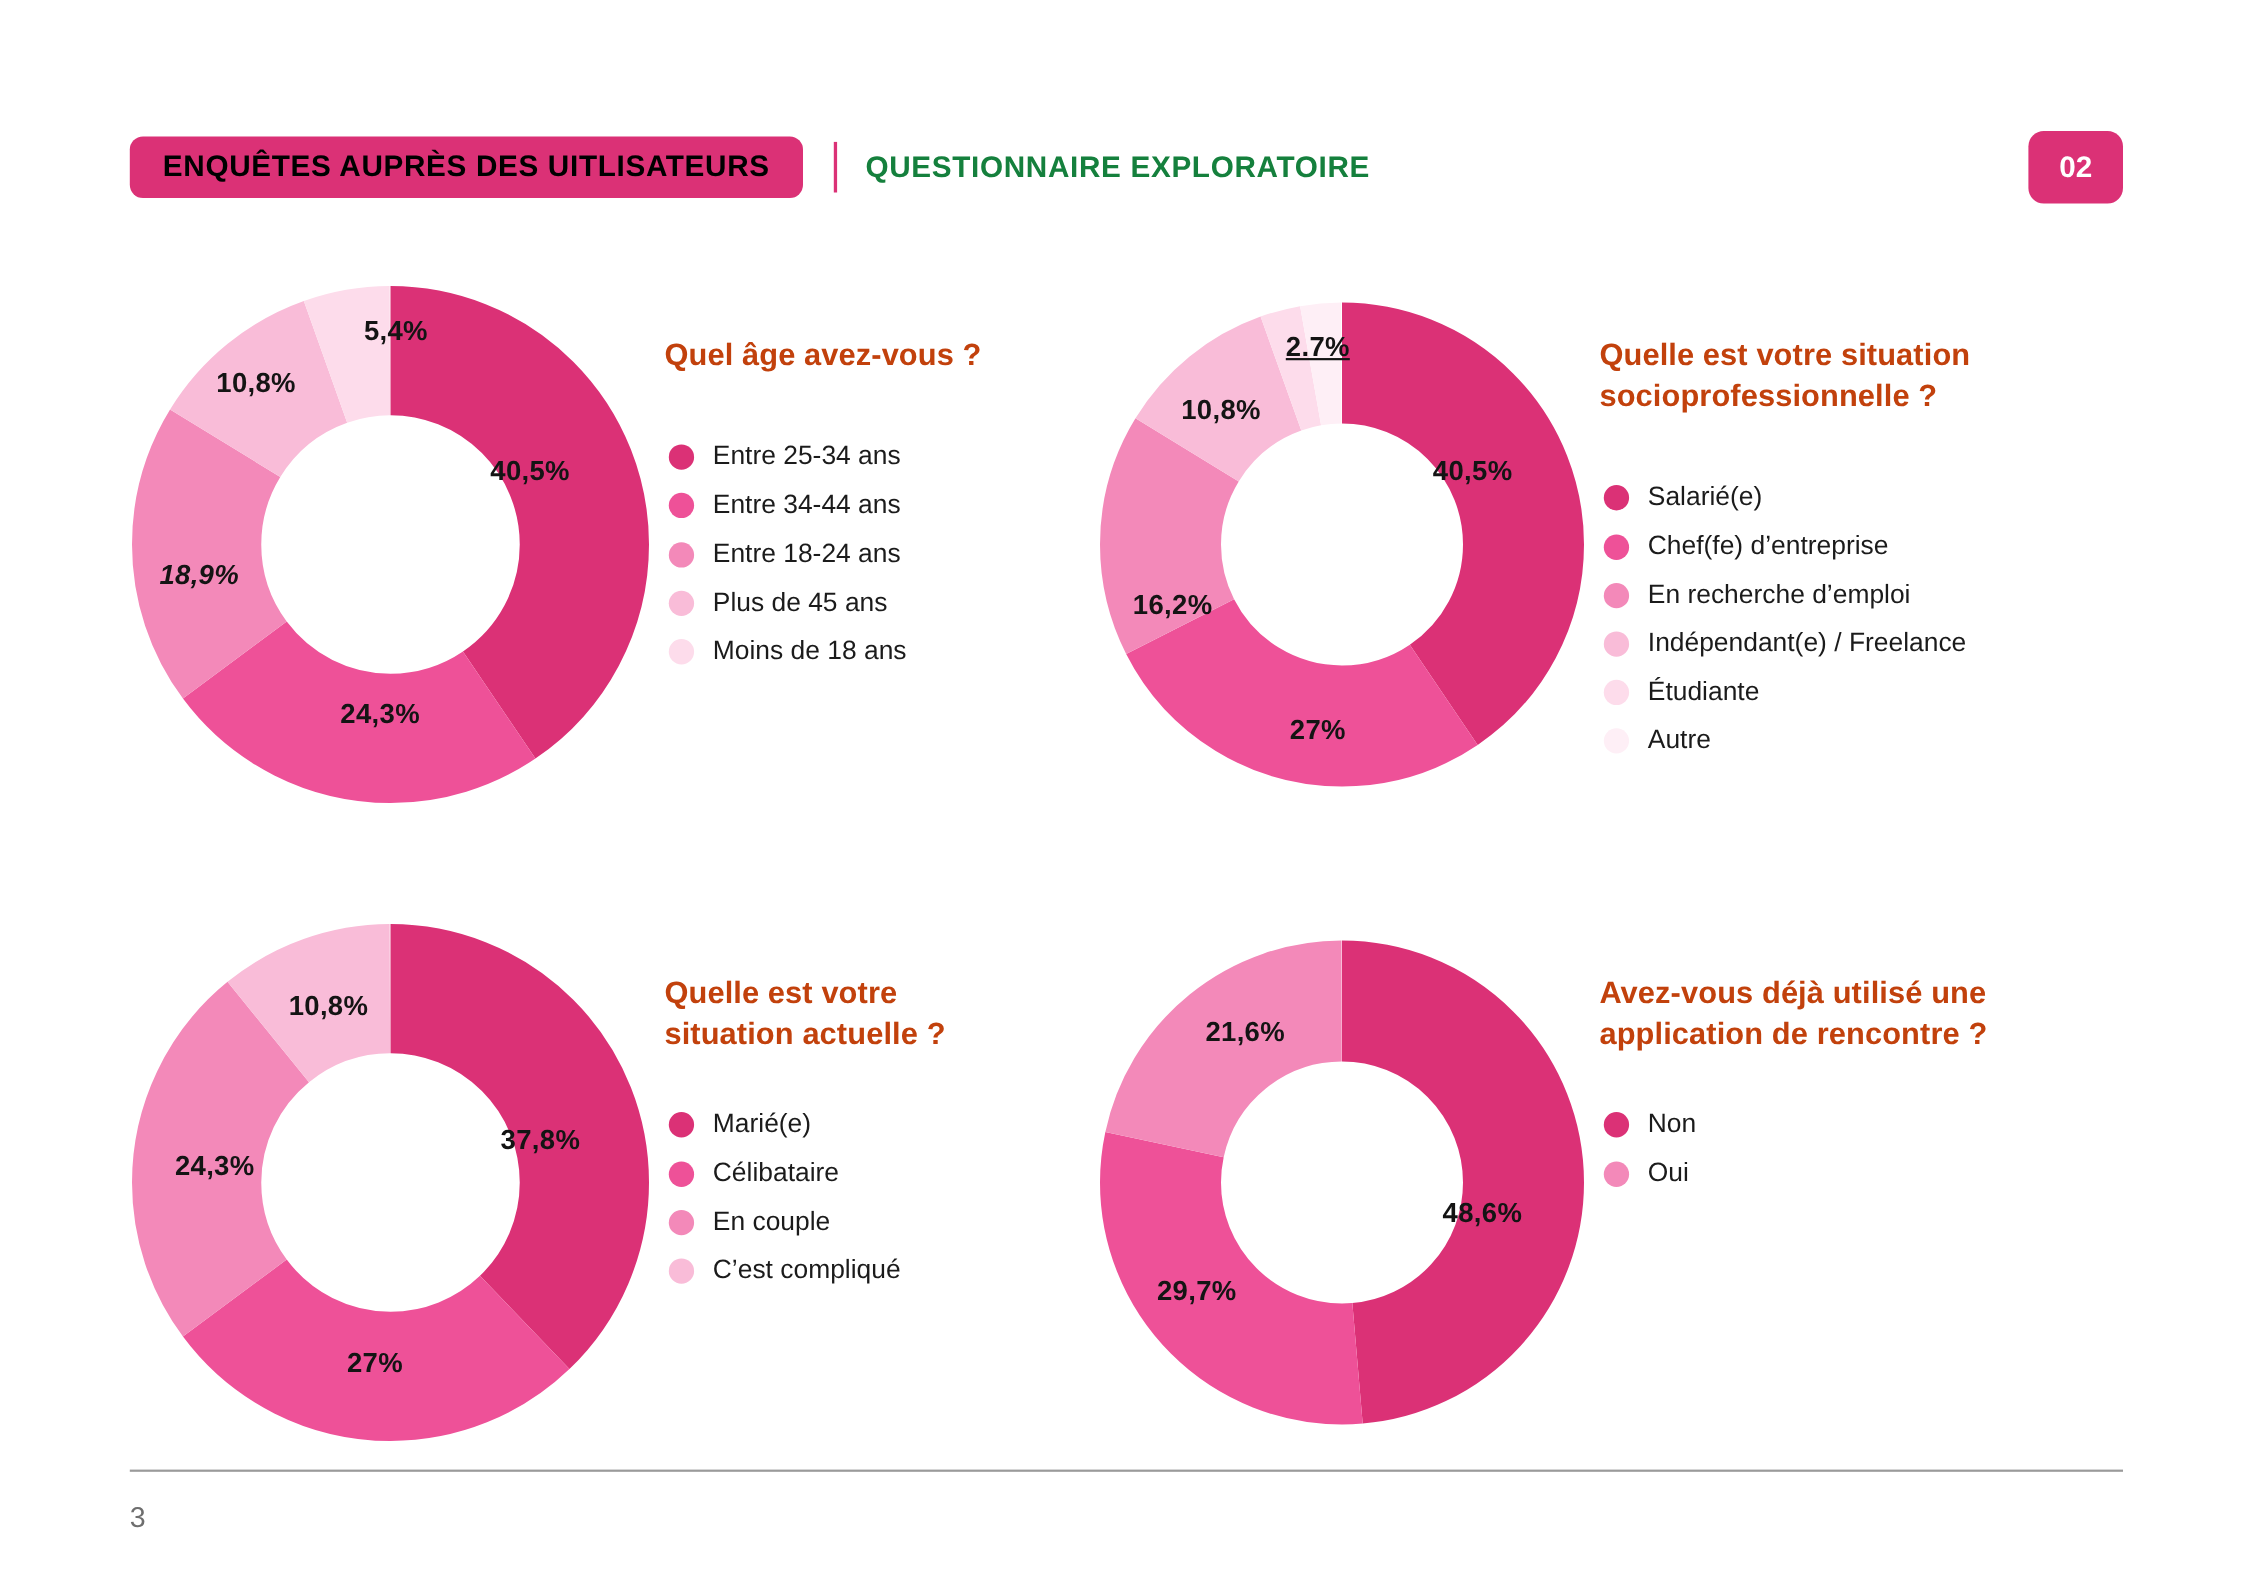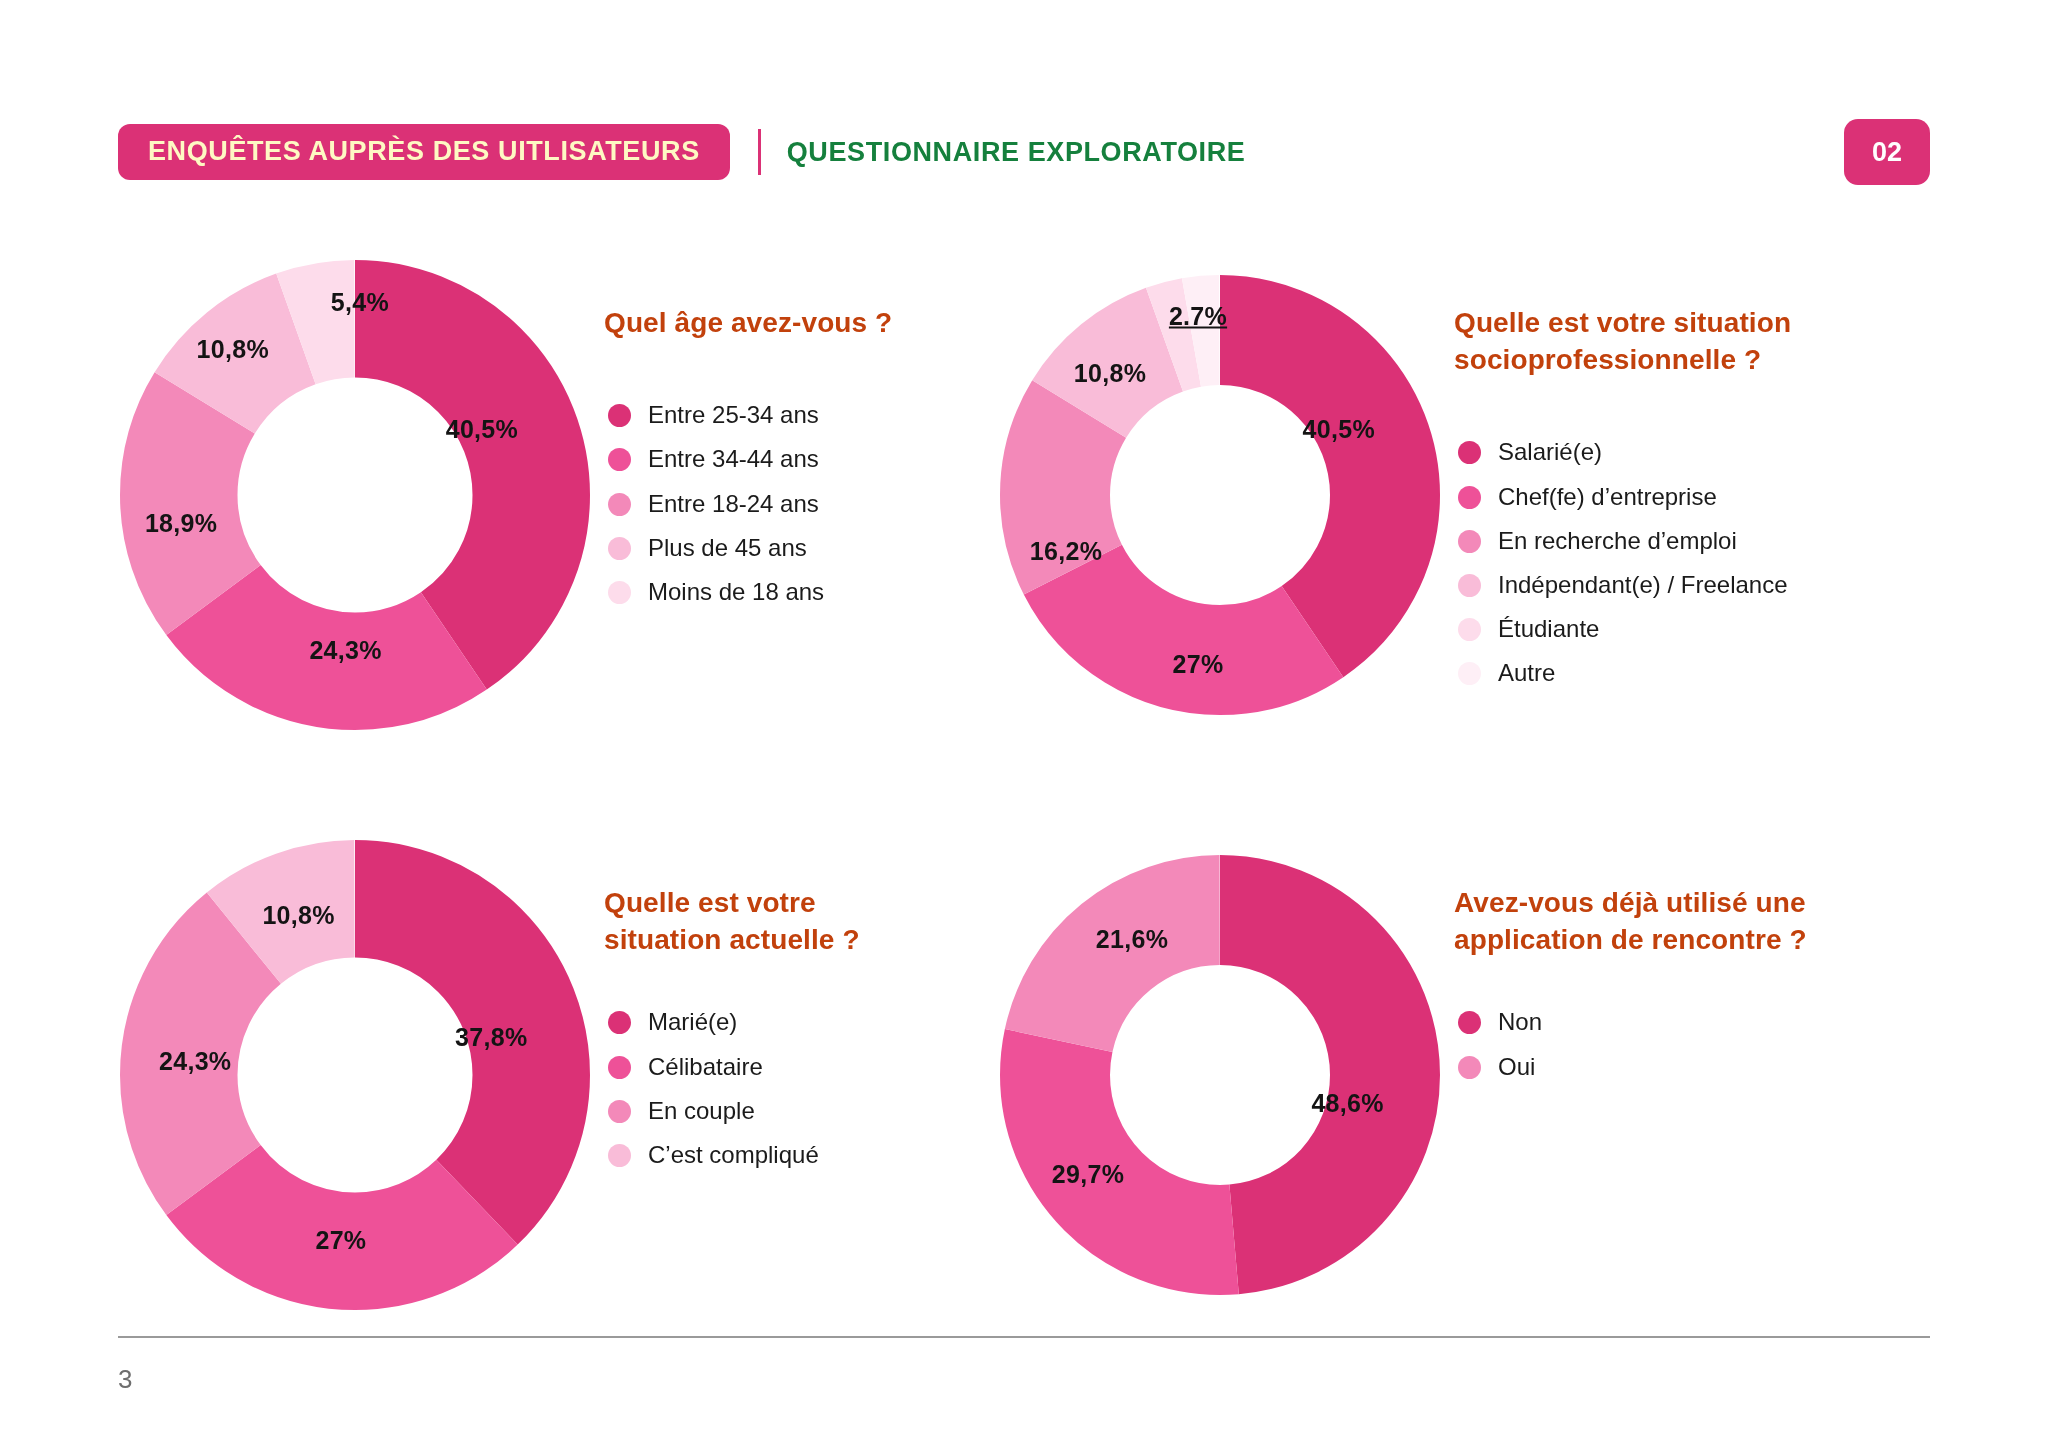--- a/index.html
+++ b/index.html
@@ -20,21 +20,21 @@
     position: absolute;
     left: 118px;
     top: 118px;
     width: 1812px;
     height: 68px;
     display: flex;
     align-items: center;
   }
   .header-pill {
     background: #DB3176;
-    color: #fef9c3;
+    color: #000000;
     border-radius: 12px;
     padding: 14px 30px 15px 30px;
     font-size: 27px;
     font-weight: bold;
     letter-spacing: 0.6px;
     line-height: 1;
     white-space: nowrap;
   }
   .header-divider {
     width: 3px;
@@ -182,21 +182,21 @@
         <g transform="translate(100,100) rotate(-90)">
           <circle r="75" fill="none" stroke="#DB3176" stroke-width="50" stroke-dasharray="190.9 280.2" stroke-dashoffset="0"></circle>
           <circle r="75" fill="none" stroke="#EE5198" stroke-width="50" stroke-dasharray="114.5 356.6" stroke-dashoffset="-190.9"></circle>
           <circle r="75" fill="none" stroke="#F389B9" stroke-width="50" stroke-dasharray="89.1 382.0" stroke-dashoffset="-305.4"></circle>
           <circle r="75" fill="none" stroke="#F9BCD8" stroke-width="50" stroke-dasharray="50.9 420.2" stroke-dashoffset="-394.5"></circle>
           <circle r="75" fill="none" stroke="#FDDCEB" stroke-width="50" stroke-dasharray="25.4 445.7" stroke-dashoffset="-445.4"></circle>
         </g>
       </svg>
       <div class="slice-label" style="left:77%; top:36%;">40,5%</div>
       <div class="slice-label" style="left:48%; top:83%;">24,3%</div>
-      <div class="slice-label" style="left:13%; top:56%;">18,9%</div>
+      <div class="slice-label" style="left:13%; top:56%;font-style:italic;">18,9%</div>
       <div class="slice-label" style="left:24%; top:19%;">10,8%</div>
       <div class="slice-label" style="left:47%; top:9%;margin-left:19px;">5,4%</div>
     </div>
     <div class="legend-col">
       <div class="q-title">Quel âge avez-vous ?</div>
       <ul class="legend-list">
         <li class="legend-item">
           <span class="legend-dot" style="background:#DB3176"></span>
           <span class="legend-text">Entre 25-34 ans</span>
         </li>

